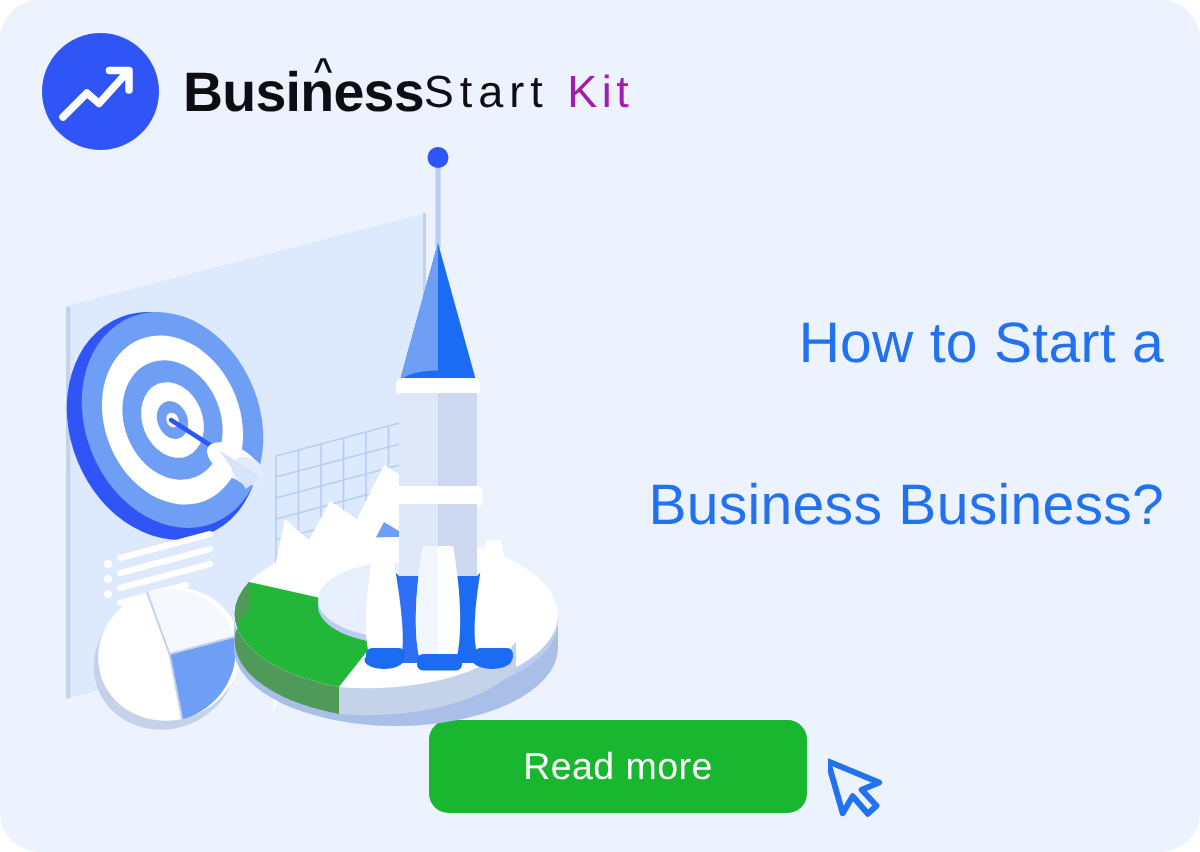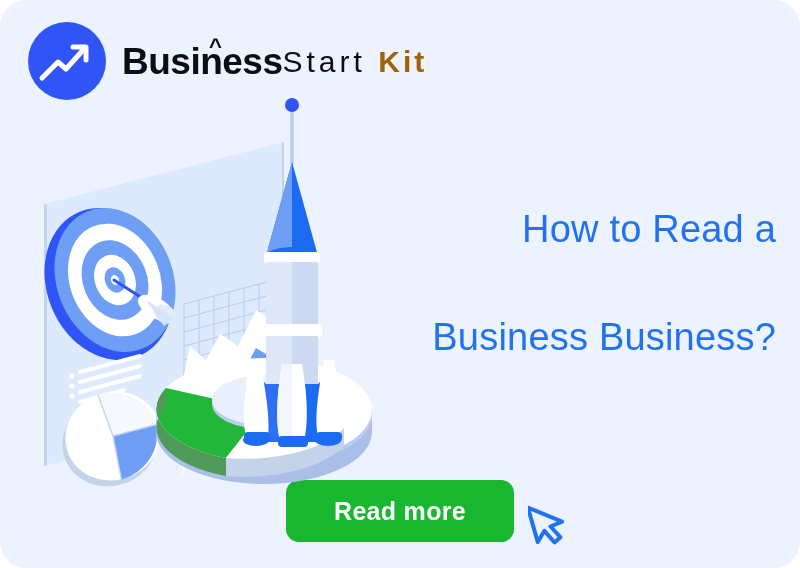--- a/index.html
+++ b/index.html
@@ -66,22 +66,22 @@
     margin-top: 4px;
     font-size: 30px;
     white-space: nowrap;
   }
   .logo-plan {
     color: #0d0d14;
     font-weight: normal;
     letter-spacing: 4px;
   }
   .logo-kit {
-    color: #a16207;
-    font-weight: bold;
+    color: #a21caf;
+    font-weight: normal;
     letter-spacing: 3px;
   }
 
   
   #headline {
     position: absolute;
     right: 24px;
     top: 178px;
     width: 420px;
     text-align: right;
@@ -95,29 +95,29 @@
   
   #cta-row {
     position: absolute;
     left: 286px;
     top: 474px;
     display: flex;
     align-items: center;
     gap: 14px;
   }
   #read-more-button {
-    width: 228px;
+    width: 252px;
     height: 62px;
     background: #19b62f;
     border: none;
     border-radius: 13px;
     color: #ffffff;
     font-family: "Liberation Sans", sans-serif;
     font-size: 25px;
-    font-weight: bold;
+    font-weight: normal;
     letter-spacing: 0.3px;
     cursor: pointer;
     padding: 0;
   }
   #cursor-icon {
     width: 44px;
     height: 50px;
     margin-top: 24px;
   }
 
@@ -146,21 +146,21 @@
         <span>Business</span>
         <span class="logo-caret">^</span>
       </div>
       <div class="logo-line2">
         <span class="logo-plan">Start</span><span class="logo-plan">&nbsp;</span><span class="logo-kit">Kit</span>
       </div>
     </div>
   </div>
 
   <h1 id="headline">
-    <span>How to Read a</span><br>
+    <span>How to Start a</span><br>
     <br>
     <span>Business Business?</span>
   </h1>
 
   <div id="cta-row">
     <button id="read-more-button">Read more</button>
     <svg id="cursor-icon" viewBox="0 0 44 50">
       <path d="M5 4 L5 40 L14.5 31 L21 45 L28 41.5 L21.5 28.5 L34 27 Z" fill="none" stroke="#2272f0" stroke-width="4" stroke-linejoin="round" stroke-linecap="round" transform="rotate(-16 22 25)"></path>
     </svg>
   </div>

